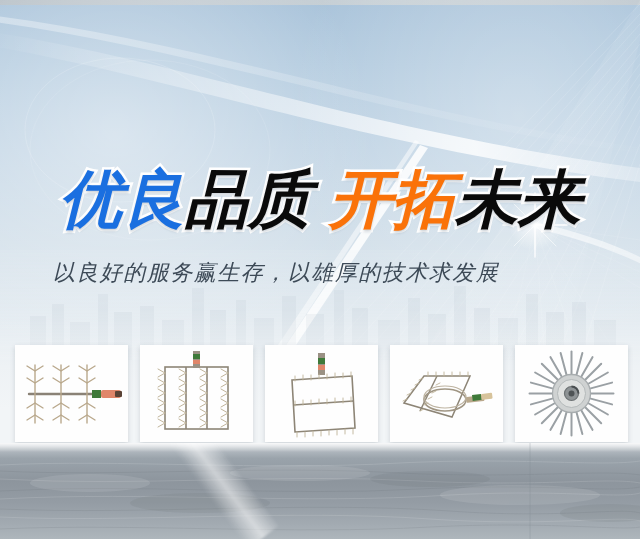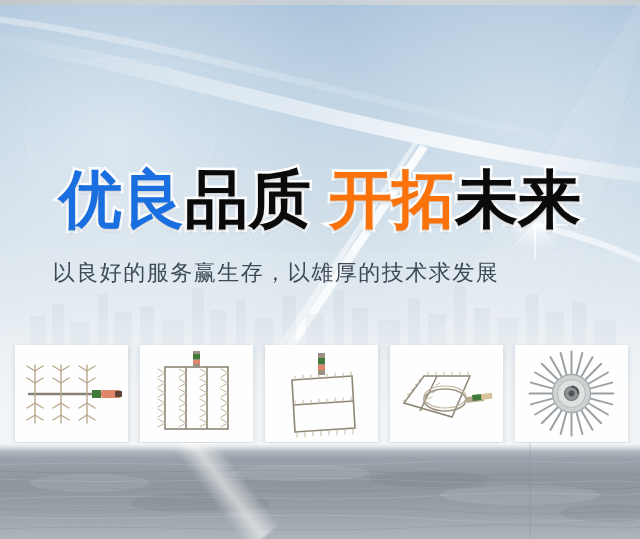--- a/index.html
+++ b/index.html
@@ -14,20 +14,21 @@
     width:640px; height:539px;
     overflow:hidden;
     background:linear-gradient(to bottom,
       #a9c3da 0%,
       #b3cbdf 12%,
       #c2d5e5 28%,
       #d3e0ea 45%,
       #e2eaf0 58%,
       #eef2f5 68%,
       #f2f5f7 76%);
+    font-style:italic;
   }
 
   
   .top-strip {
     position:absolute; top:0; left:0; width:640px; height:5px;
     background:linear-gradient(to right,#b9bfc3,#c5cbcf 30%,#cdd3d6 60%,#c3c9cd);
     opacity:.85;
   }
 
   

